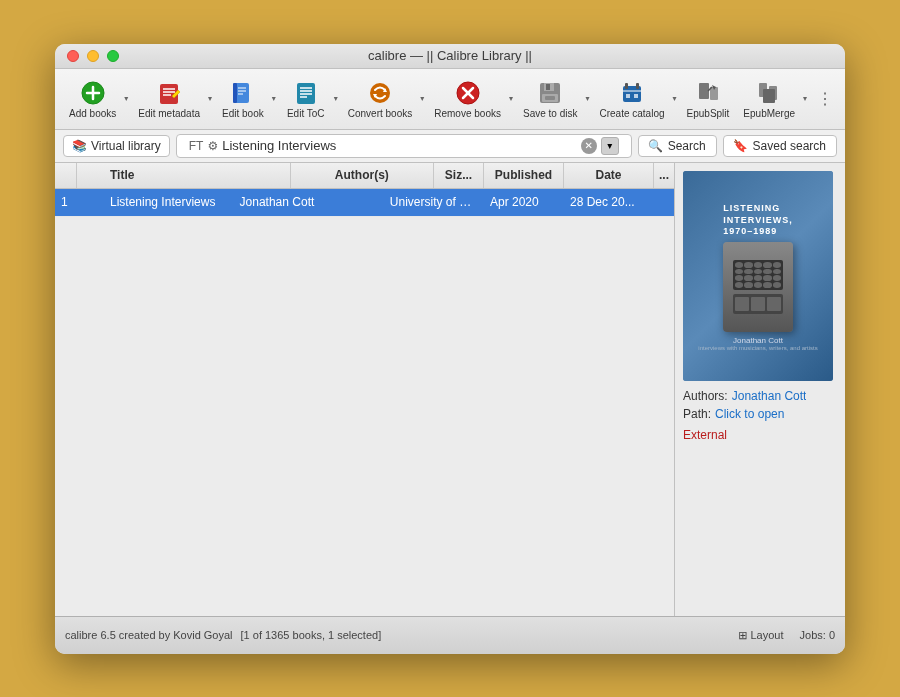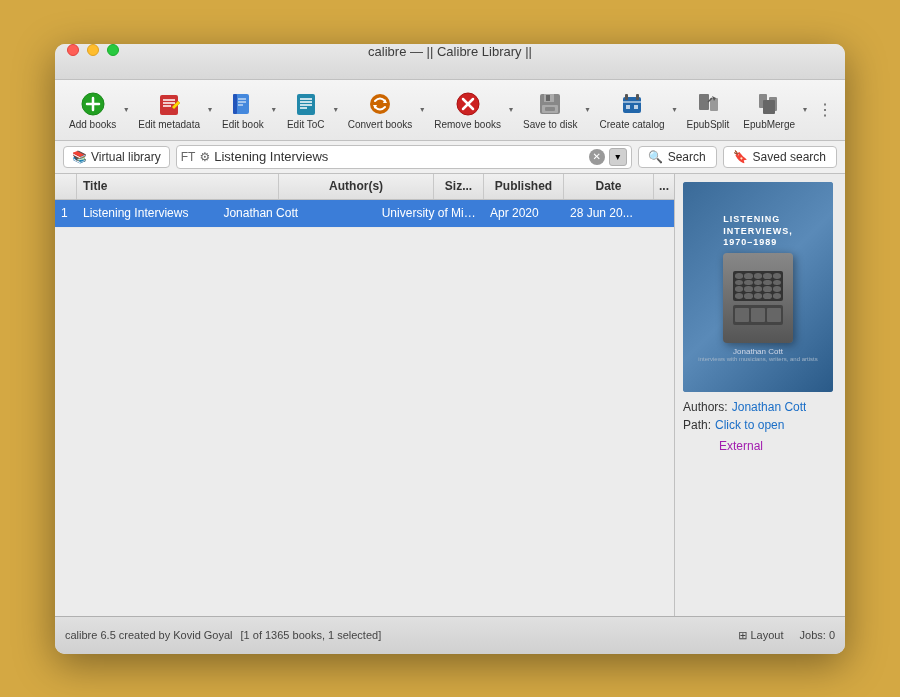--- a/index.html
+++ b/index.html
@@ -18,23 +18,24 @@
       background: #ECECEC;
       border-radius: 10px;
       box-shadow: 0 10px 40px rgba(0,0,0,0.4);
       display: flex;
       flex-direction: column;
       overflow: hidden;
     }
     
     .titlebar {
       background: linear-gradient(to bottom, #E8E8E8, #D8D8D8);
-      height: 36px;
-      display: flex;
-      padding: 0 12px;
+      height: 25px;
+      display: flex;
+      align-items: center;
+      padding: 8px 12px;
       border-bottom: 1px solid #C0C0C0;
       position: relative;
     }
     .traffic-lights {
       display: flex;
       gap: 8px;
     }
     .tl {
       width: 12px;
       height: 12px;
@@ -129,21 +130,21 @@
       font-size: 12px;
       color: #333;
     }
     .search-input-group {
       flex: 1;
       display: flex;
       align-items: center;
       background: white;
       border: 1px solid #C0C0C0;
       border-radius: 4px;
-      padding: 2px 4px;
+      padding: 2px 12px;
       gap: 4px;
     }
     .search-input-group input {
       flex: 1;
       border: none;
       outline: none;
       font-size: 13px;
       background: transparent;
       color: #333;
     }
@@ -226,21 +227,21 @@
       border-right: 1px solid #C8C8C8;
       padding: 0 6px;
       cursor: pointer;
       white-space: nowrap;
     }
     .col-header.active {
       font-style: italic;
       font-weight: bold;
     }
     .col-num { width: 22px; }
-    .col-title { flex: 2; justify-content: flex-start; }
+    .col-title { flex: 2; justify-content: flex-start; margin-left: 27px; }
     .col-author { flex: 1.5; justify-content: center; }
     .col-size { width: 50px; }
     .col-publisher { flex: 1.5; }
     .col-published { width: 80px; }
     .col-date { width: 90px; }
     .col-more { width: 20px; border-right: none; }
     .table-body {
       flex: 1;
       overflow-y: auto;
     }
@@ -378,25 +379,24 @@
       white-space: nowrap;
     }
     .info-value {
       color: #1A6EC7;
       cursor: pointer;
       overflow: hidden;
       text-overflow: ellipsis;
       white-space: nowrap;
     }
     .external-link {
-      color: #a21caf;
+      color: #b91c1c;
       font-size: 12px;
       cursor: pointer;
       text-decoration: none;
-      margin-left: 36px;
     }
     
     .statusbar {
       background: linear-gradient(to bottom, #E0E0E0, #D0D0D0);
       border-top: 1px solid #B0B0B0;
       height: 38px;
       display: flex;
       align-items: center;
       padding: 0 10px;
       font-size: 11px;
@@ -646,21 +646,21 @@
             <span>Jonathan Cott</span>
           </div>
           <div class="row-cell col-size"></div>
           <div class="row-cell col-publisher" style="flex:1.5;">
             <span>University of Minn...</span>
           </div>
           <div class="row-cell col-published">
             <span>Apr 2020</span>
           </div>
           <div class="row-cell col-date">
-            <span>28 Jun 20...</span>
+            <span>28 Dec 20...</span>
           </div>
           <div class="row-cell col-more"></div>
         </div>
       </div>
     </div>
 
     <div class="right-panel">
 
       <div class="book-cover">
         <div class="cover-bg"></div>

